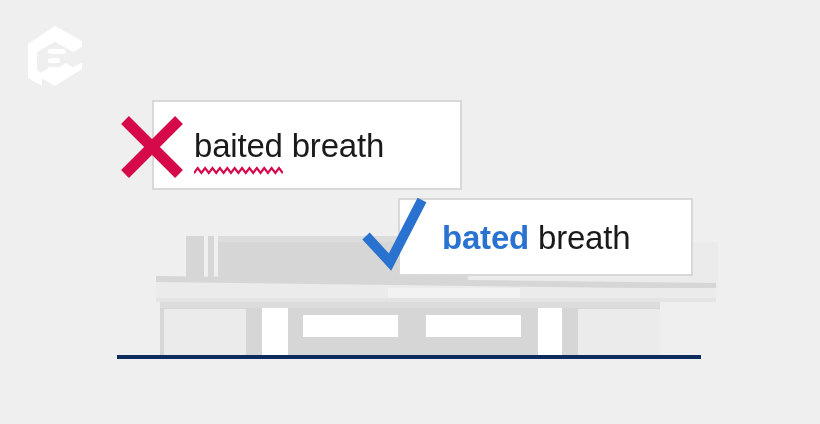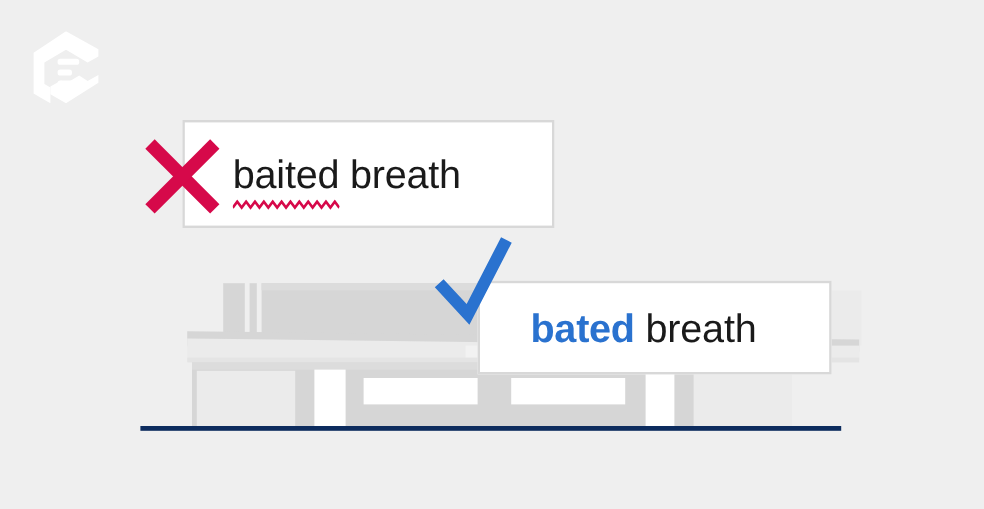--- a/index.html
+++ b/index.html
@@ -48,21 +48,20 @@
     width: 310px;
     height: 90px;
     padding-left: 40px;
   }
   #card-correct {
     left: 398px;
     top: 198px;
     width: 295px;
     height: 78px;
     padding-left: 42px;
-    margin-top: 36px;
   }
 
   .phrase {
     font-size: 33px;
     line-height: 1;
     white-space: nowrap;
     letter-spacing: -0.2px;
     text-align: center;
   }
   .phrase .wrong-word {

